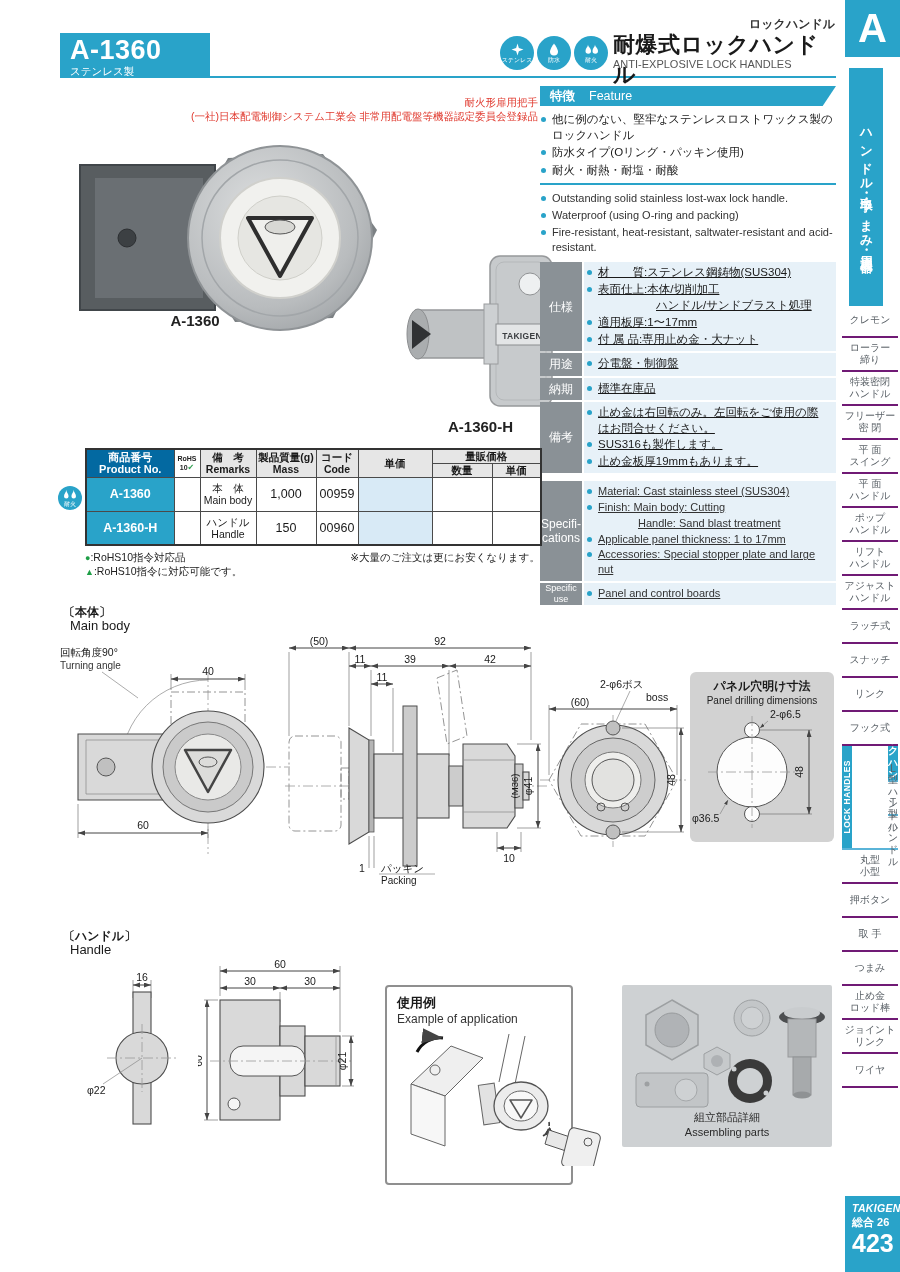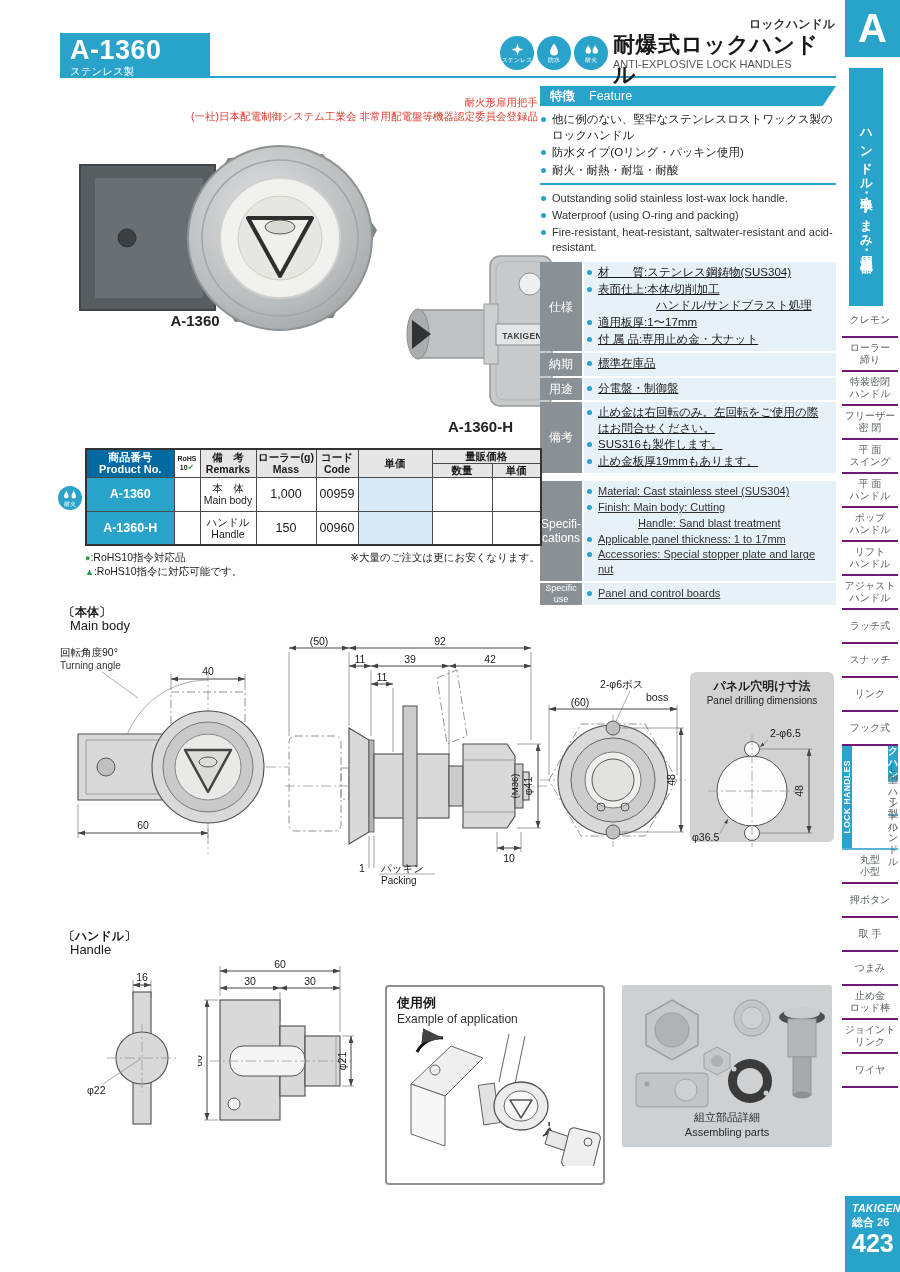--- a/index.html
+++ b/index.html
@@ -72,22 +72,22 @@
   svg .ghost{stroke:#888;stroke-width:.9;fill:none;stroke-dasharray:8 3 2 3;}
   svg .part{fill:#d9d9d9;stroke:#4d4d4d;stroke-width:1.1;}
   svg .part2{fill:#cccccc;stroke:#4d4d4d;stroke-width:1;}
   svg .thin{stroke:#888;stroke-width:.7;fill:none;}
   svg text{font-size:10.5px;fill:#1a1a1a;}
   svg text.mid{text-anchor:middle;}
   svg text.lbl{font-size:10.5px;}
   .panelbox{left:690px;top:672px;width:144px;height:170px;background:#d2d2d2;border-radius:6px;
             box-sizing:border-box;padding-top:6px;}
   .panelbox .t1{text-align:center;font-size:12px;font-weight:bold;}
-  .panelbox .t2{text-align:center;font-size:10px;color:#222;margin-bottom:19px;}
-  .usagebox{left:385px;top:985px;width:220px;height:200px;border:2px solid #8f8f8f;border-radius:4px;
+  .panelbox .t2{text-align:center;font-size:10px;color:#222;margin-bottom:0;}
+  .usagebox{left:385px;top:985px;width:188px;height:200px;border:2px solid #8f8f8f;border-radius:4px;
             box-sizing:border-box;background:#fff;padding:7px 10px;}
   .usagebox .t1{font-size:13px;font-weight:bold;}
   .usagebox .t2{font-size:12px;color:#333;}
   .photo-label{font-size:15px;font-weight:bold;text-align:center;color:#222;}
 
   
   .side-tab{left:845px;top:0;width:55px;height:57px;background:#29a3c9;color:#fff;
             display:flex;align-items:center;justify-content:center;font-size:40px;font-weight:bold;}
   .side-cat{left:849px;top:68px;width:34px;height:238px;background:#29a3c9;color:#fff;
             display:flex;align-items:center;justify-content:center;}
@@ -222,32 +222,32 @@
             <ul class="blist">
           <li>材　　質:ステンレス鋼鋳物(SUS304)</li>
           <li>表面仕上:本体/切削加工</li>
           <li class="cont jp-indent">ハンドル/サンドブラスト処理</li>
           <li>適用板厚:1〜17mm</li>
           <li>付 属 品:専用止め金・大ナット</li>
         </ul>
           </div>
       </div>
       <div class="specrow">
+        <div class="speclabel">用途</div>
+        <div class="speccontent">
+            <ul class="blist">
+          <li>分電盤・制御盤</li>
+        </ul>
+          </div>
+      </div>
+      <div class="specrow">
         <div class="speclabel">納期</div>
         <div class="speccontent">
             <ul class="blist">
           <li>標準在庫品</li>
-        </ul>
-          </div>
-      </div>
-      <div class="specrow">
-        <div class="speclabel">用途</div>
-        <div class="speccontent">
-            <ul class="blist">
-          <li>分電盤・制御盤</li>
         </ul>
           </div>
       </div>
       <div class="specrow">
         <div class="speclabel">備考</div>
         <div class="speccontent">
             <ul class="blist">
           <li class="pre">止め金は右回転のみ。左回転をご使用の際
 はお問合せください。</li>
           <li>SUS316も製作します。</li>
@@ -308,21 +308,21 @@
           </th>
       <th class="rohs" rowspan="2">
         <div>RoHS</div>
         <div><span>10</span><span class="chk">✔</span></div>
           </th>
       <th class="lt" rowspan="2">
         <div>備　考</div>
             <div>Remarks</div>
           </th>
       <th class="lt" rowspan="2">
-        <div>ローラー(g)</div>
+        <div>製品質量(g)</div>
             <div>Mass</div>
           </th>
       <th class="lt" rowspan="2">
         <div>コード</div>
             <div>Code</div>
           </th>
       <th class="lt" rowspan="2">単価</th>
       <th class="lt" colspan="2">量販価格</th>
     </tr>
     <tr style="height:14px">

